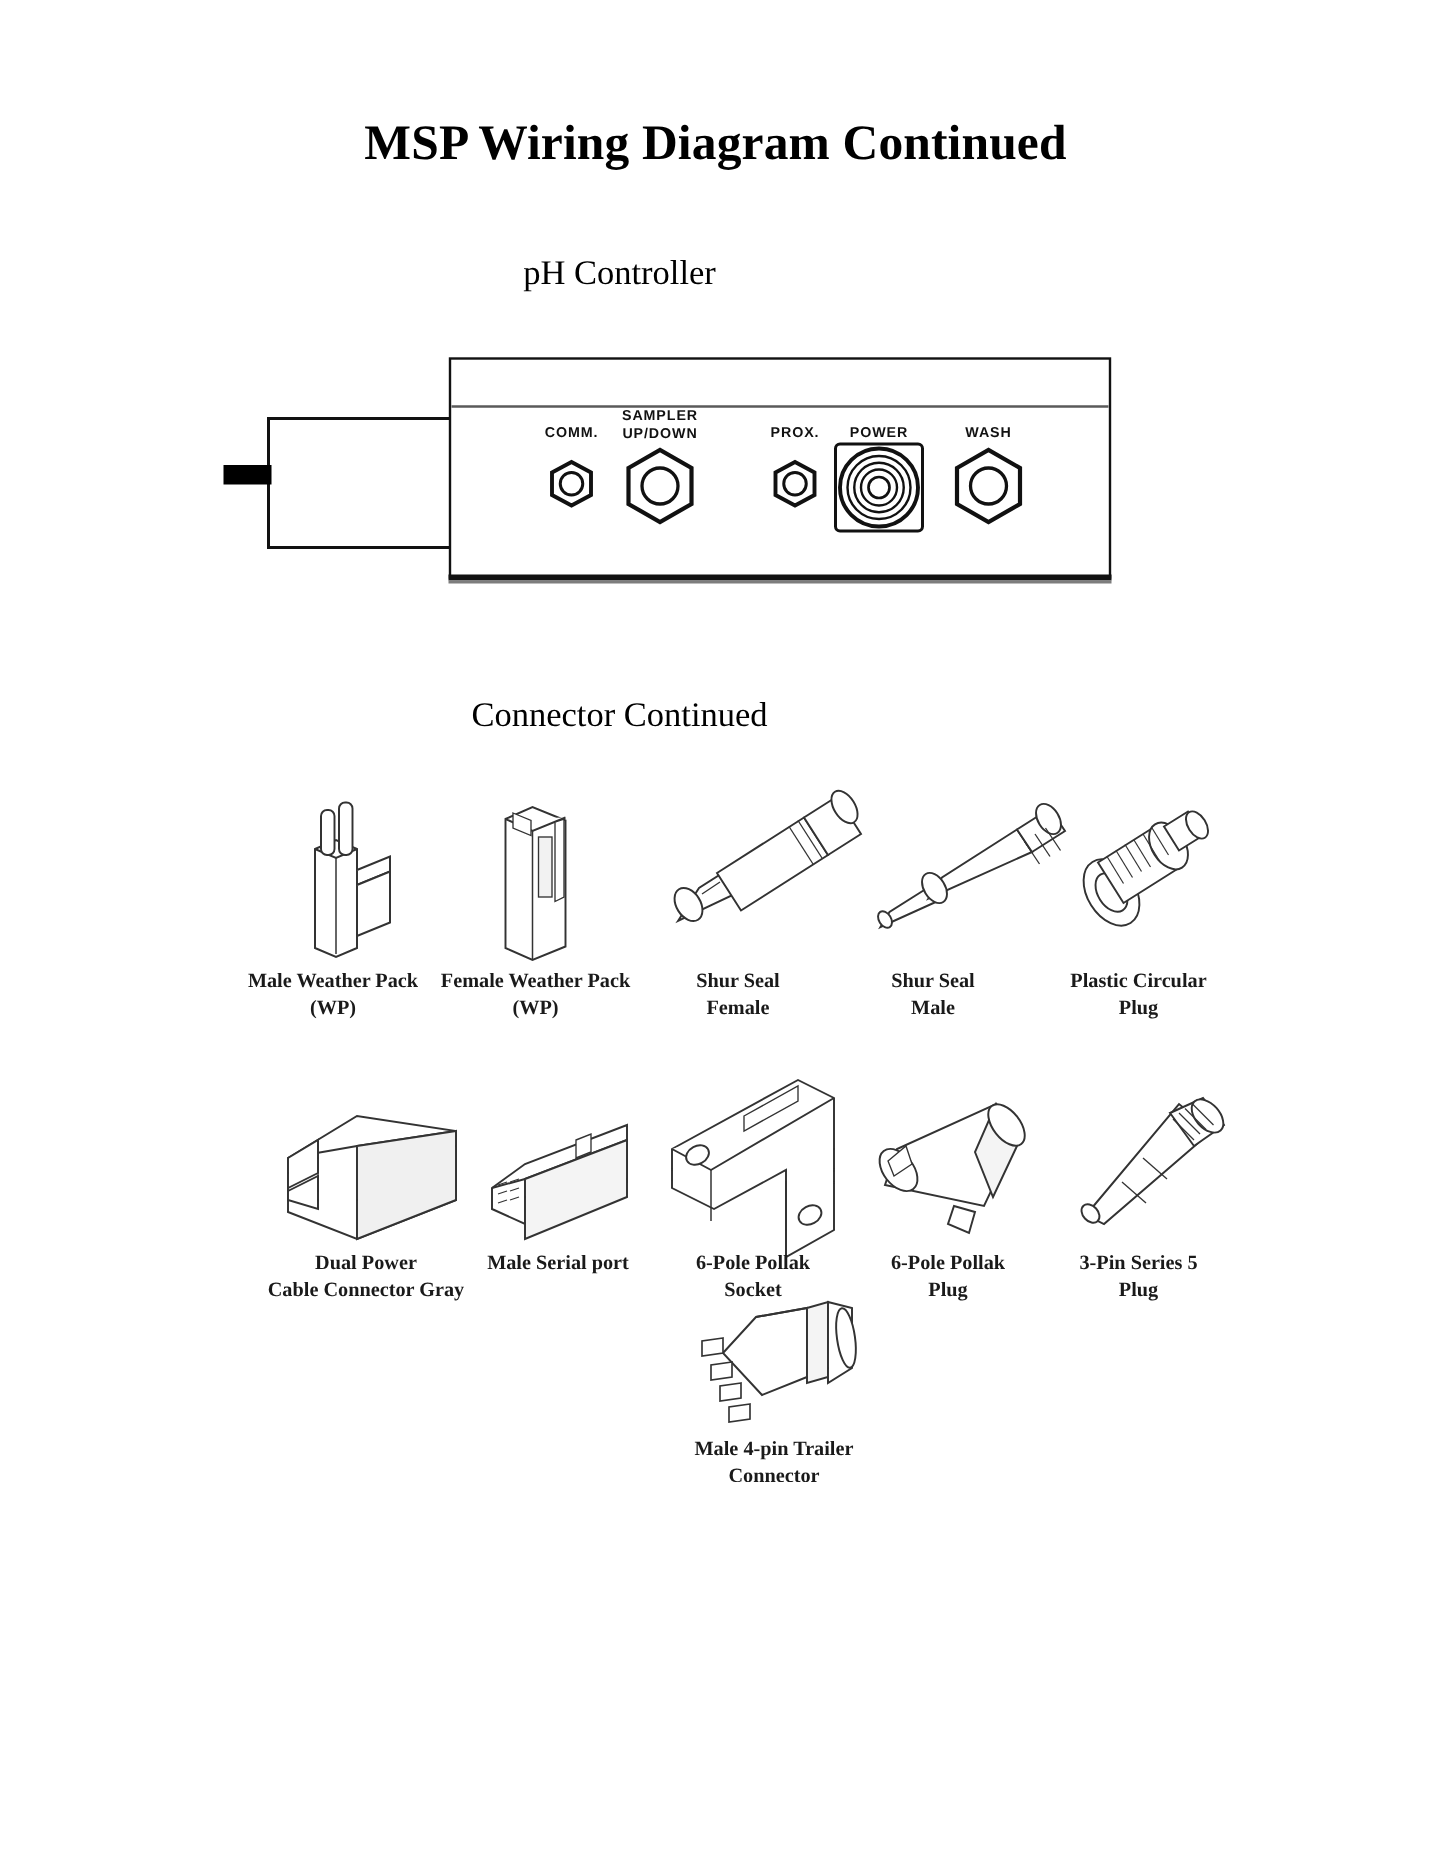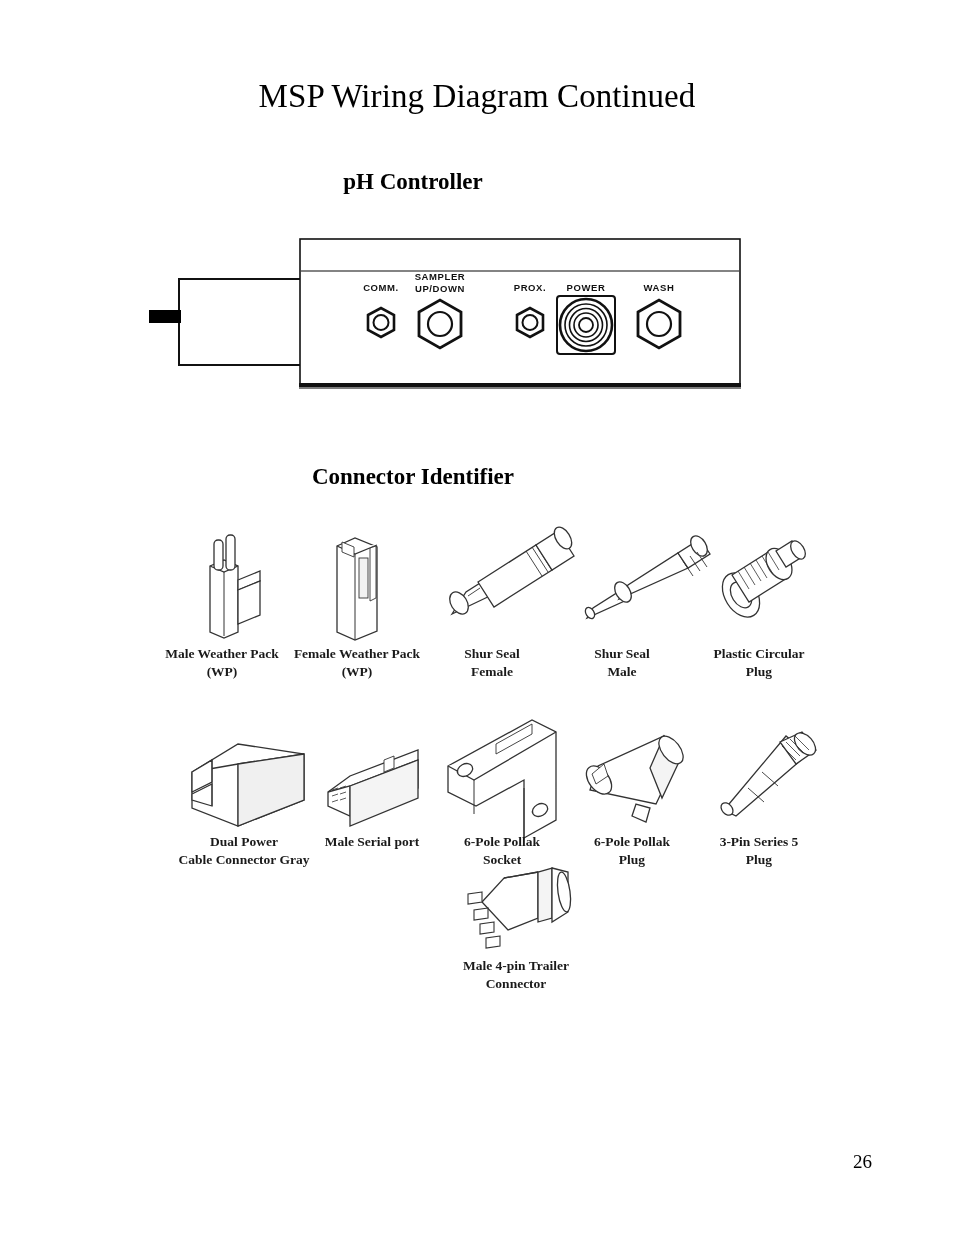--- a/index.html
+++ b/index.html
@@ -24,31 +24,31 @@
   }
 
   
   .page-title {
     position: absolute;
     top: 78px;
     left: 0;
     width: 954px;
     text-align: center;
     font-size: 33px;
-    font-weight: normal;
+    font-weight: bold;
     letter-spacing: 0.1px;
     line-height: 1.1;
   }
 
   .section-title {
     position: absolute;
     left: 0;
     width: 826px;
     text-align: center;
-    font-weight: bold;
+    font-weight: normal;
     line-height: 1.26;
   }
   .section-title.ph {
     top: 168px;
     font-size: 23px;
   }
   .section-title.connector {
     top: 463px;
     font-size: 23px;
   }
@@ -155,21 +155,21 @@
 
         <text x="417" y="63">PROX.</text>
 
         <text x="473" y="63">POWER</text>
 
         <text x="546" y="63">WASH</text>
       </g>
     </svg>
   </div>
 
-  <div class="section-title connector">Connector Identifier</div>
+  <div class="section-title connector">Connector Continued</div>
 
   <div class="connector-figure">
     <svg class="conn-svg" width="665" height="470" viewBox="0 0 665 470" xmlns="http://www.w3.org/2000/svg">
       <rect x="0" y="0" width="665" height="470" fill="#ffffff"></rect>
 
       <defs>
         <g id="tickband">
           <line x1="0" y1="0" x2="0" y2="10" stroke="#333" stroke-width="1"></line>
         </g>
       </defs>
@@ -342,15 +342,14 @@
         </g>
       </g>
 
       <g font-family="Liberation Serif, serif" font-size="13.5" fill="#1a1a1a" text-anchor="middle">
         <text x="364" y="452">Male 4-pin Trailer</text>
         <text x="364" y="470">Connector</text>
       </g>
     </svg>
   </div>
 
-  <div class="page-number">26</div>
 
 </div>
 
 </body></html>

